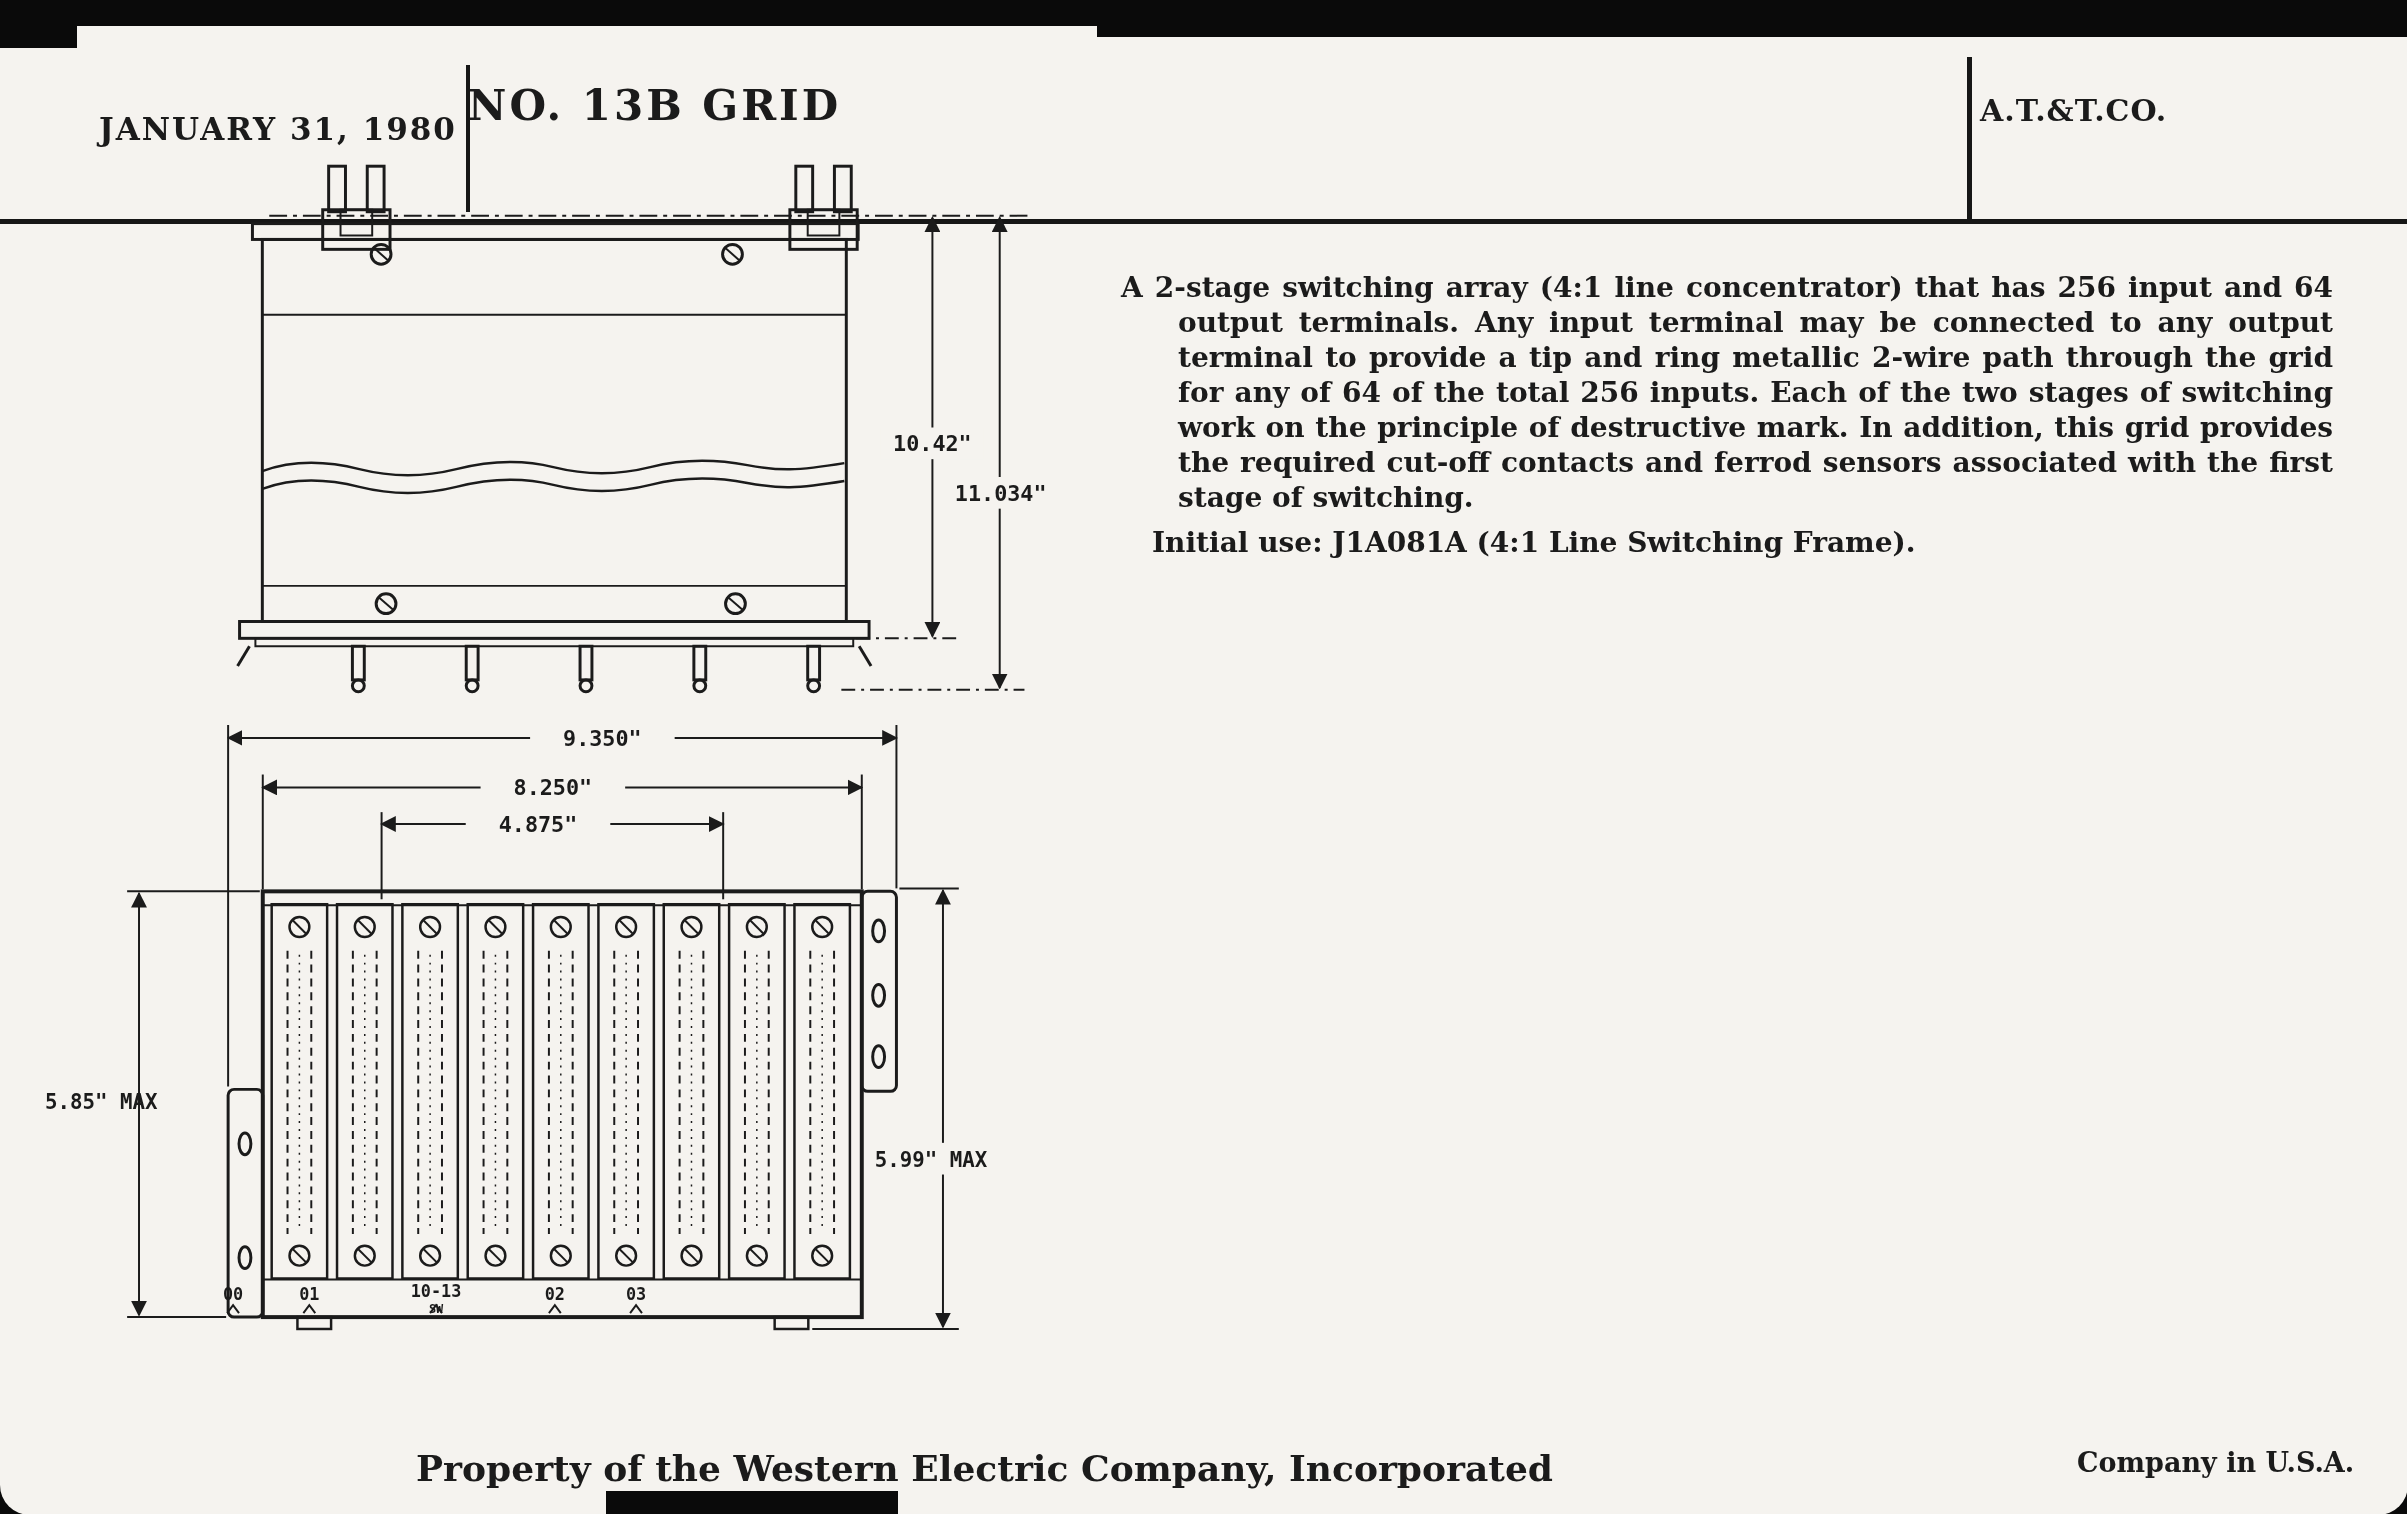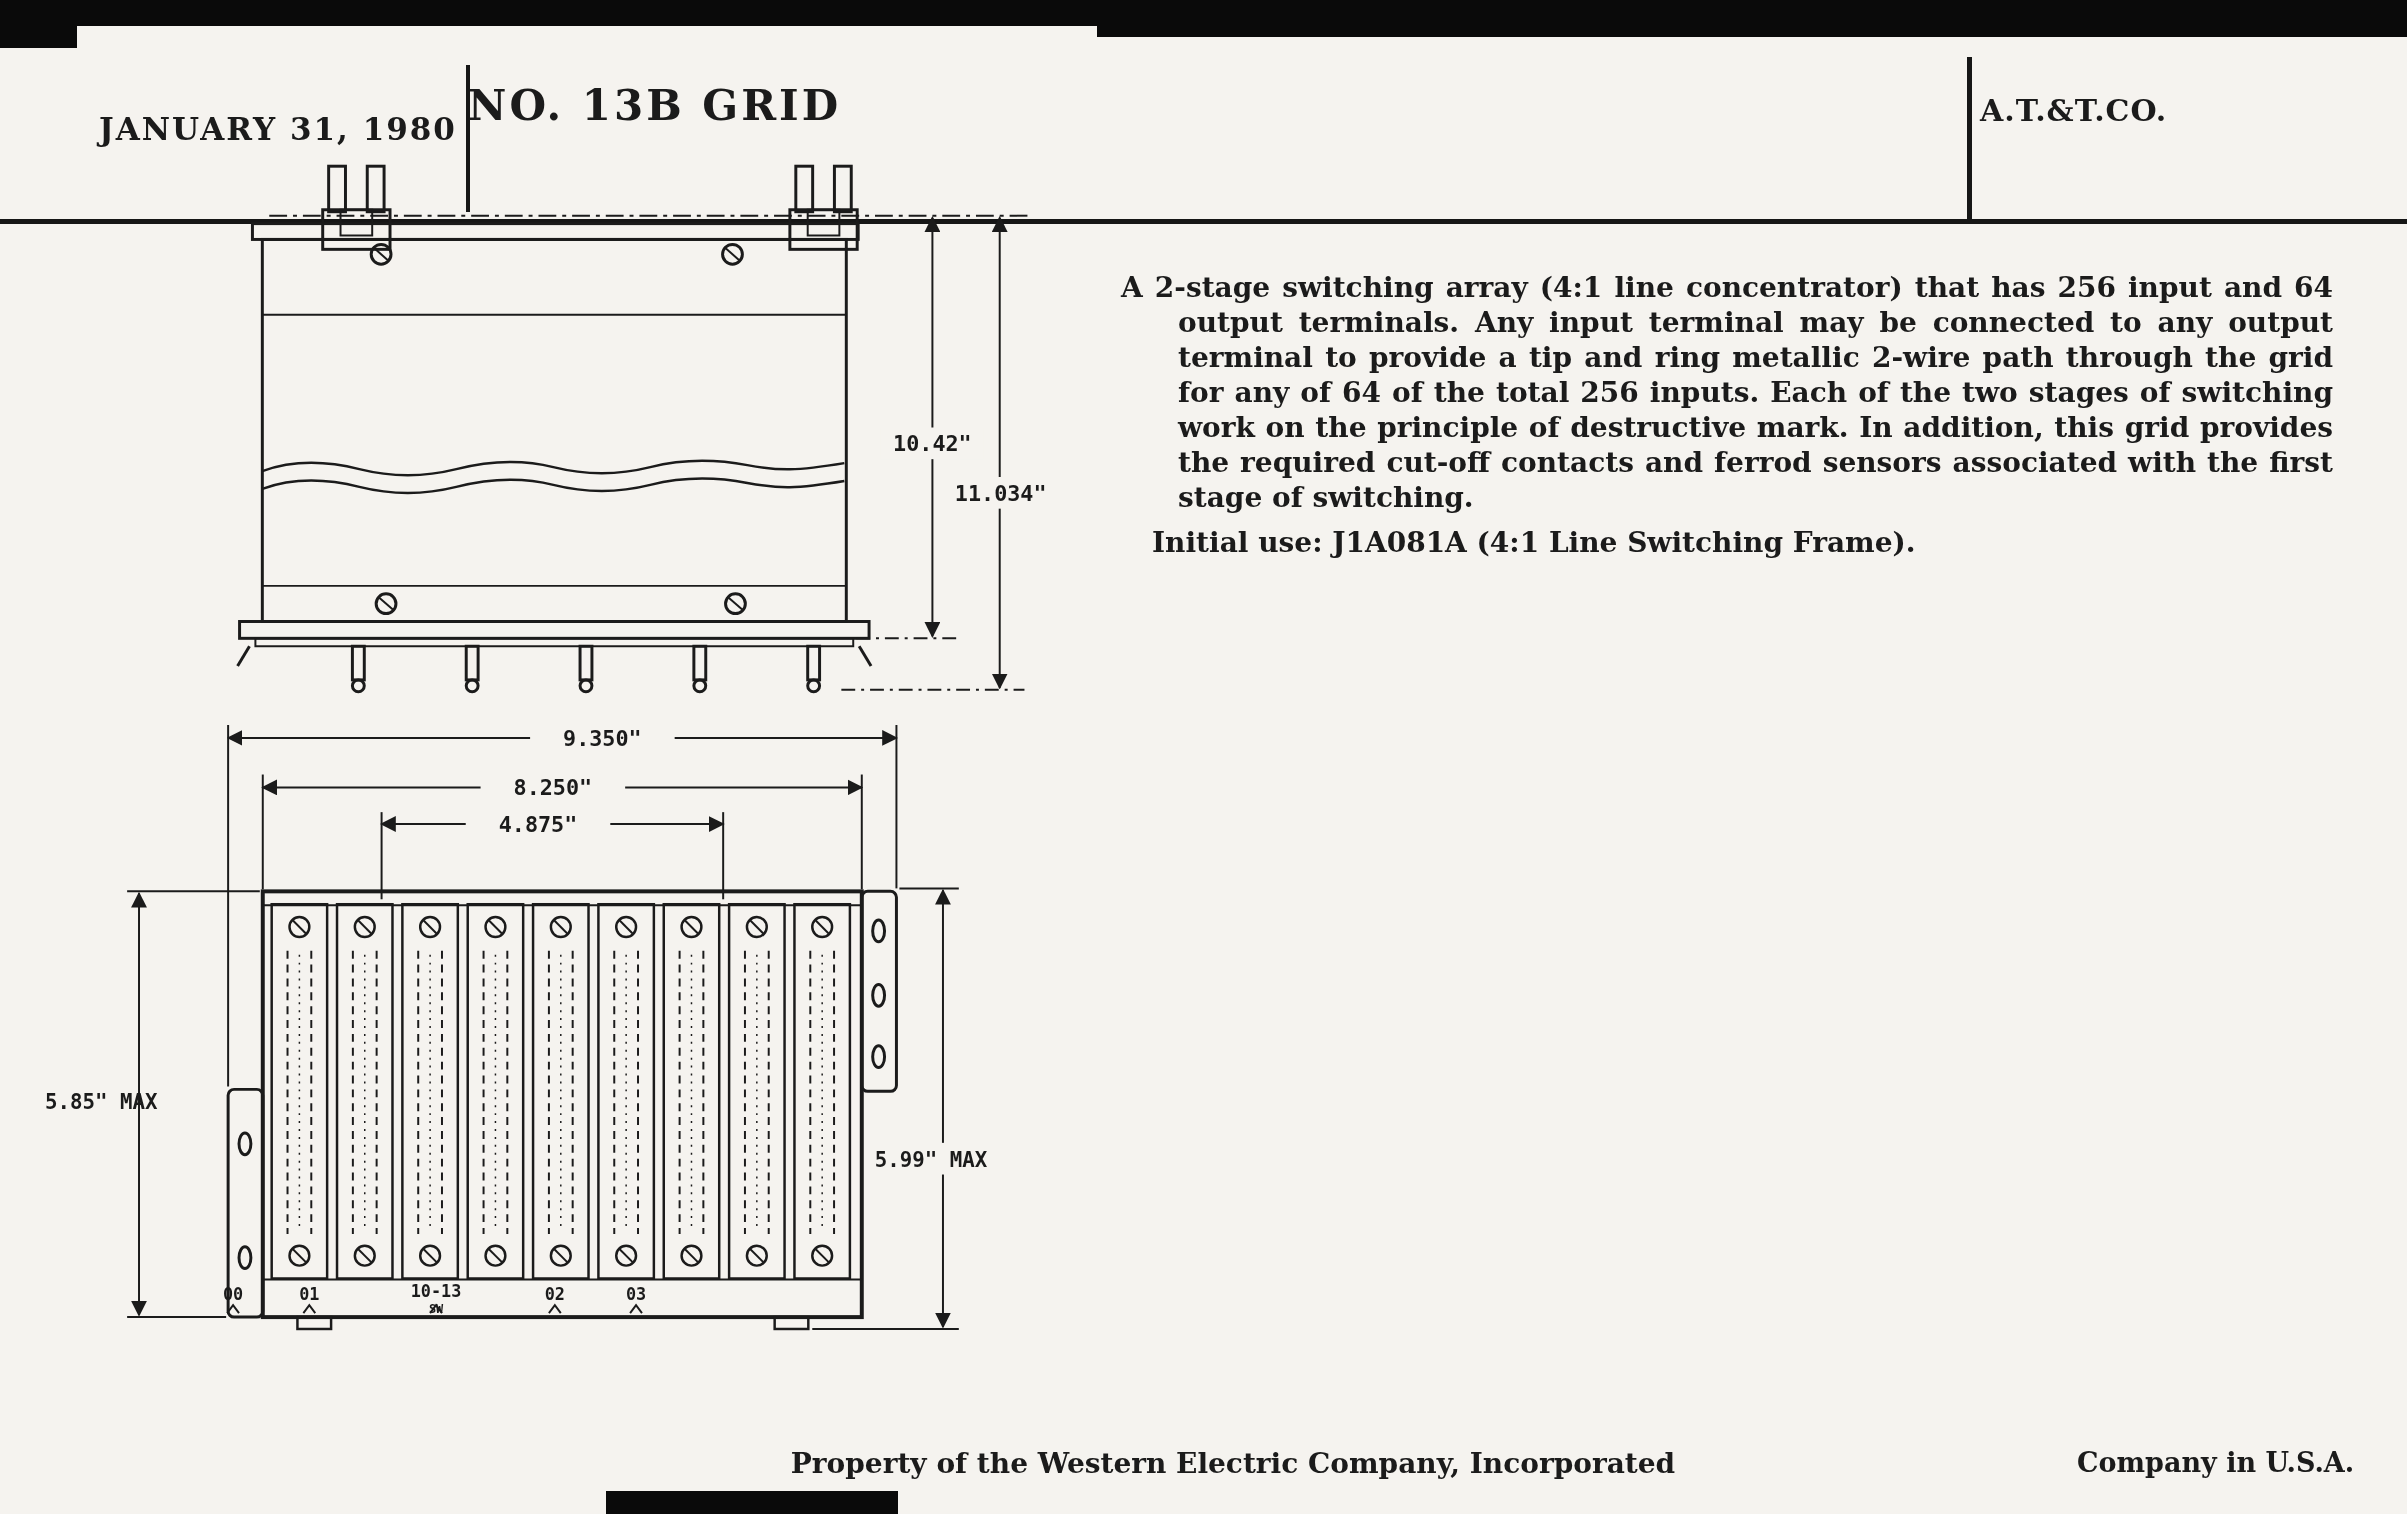--- a/index.html
+++ b/index.html
@@ -3,21 +3,21 @@
 <meta charset="utf-8">
 <style>
   html,body{margin:0;padding:0;}
   body{
     width:2408px;height:1515px;position:relative;overflow:hidden;
     background:#0a0a0a;
     font-family:"DejaVu Serif",serif;
   }
   .page{
     position:absolute;left:0;top:0;width:2408px;height:1515px;
-    background:#f5f3ef;color:#1b1b1b;
+    background:#f5f3ef;color:#1b1b1b;border-radius:30px;
   }
   .artifact{position:absolute;background:#0a0a0a;}
   .date{
     position:absolute;left:99px;top:111px;
     font-size:31px;font-weight:bold;letter-spacing:2px;white-space:nowrap;
   }
   .vline{position:absolute;background:#161616;}
   .vline.left{left:466px;top:65px;width:4px;height:147px;}
   .vline.right{left:1967px;top:57px;width:5px;height:166px;}
   .title{
@@ -32,22 +32,22 @@
   .desc{
     position:absolute;left:1121px;top:270px;width:1212px;box-sizing:border-box;
     font-size:28px;font-weight:bold;line-height:35px;text-align:justify;
     padding-left:57px;text-indent:-57px;
   }
   .initial{
     position:absolute;left:1152px;top:526px;
     font-size:28px;font-weight:bold;white-space:nowrap;
   }
   .footer-property{
-    position:absolute;left:416px;top:1447px;width:1634px;text-align:center;
-    font-size:28px;font-weight:bold;
+    position:absolute;left:416px;top:1447px;width:1634px;
+    font-size:36px;font-weight:bold;
   }
   .footer-printed{
     position:absolute;left:2077px;top:1447px;
     font-size:27px;font-weight:bold;white-space:nowrap;
   }
   svg{position:absolute;}
   .svg-side{left:198px;top:158px;}
   .svg-front{left:40px;top:705px;}
   svg text{
     font-family:"DejaVu Sans Mono",monospace;font-weight:bold;fill:#1b1b1b;

